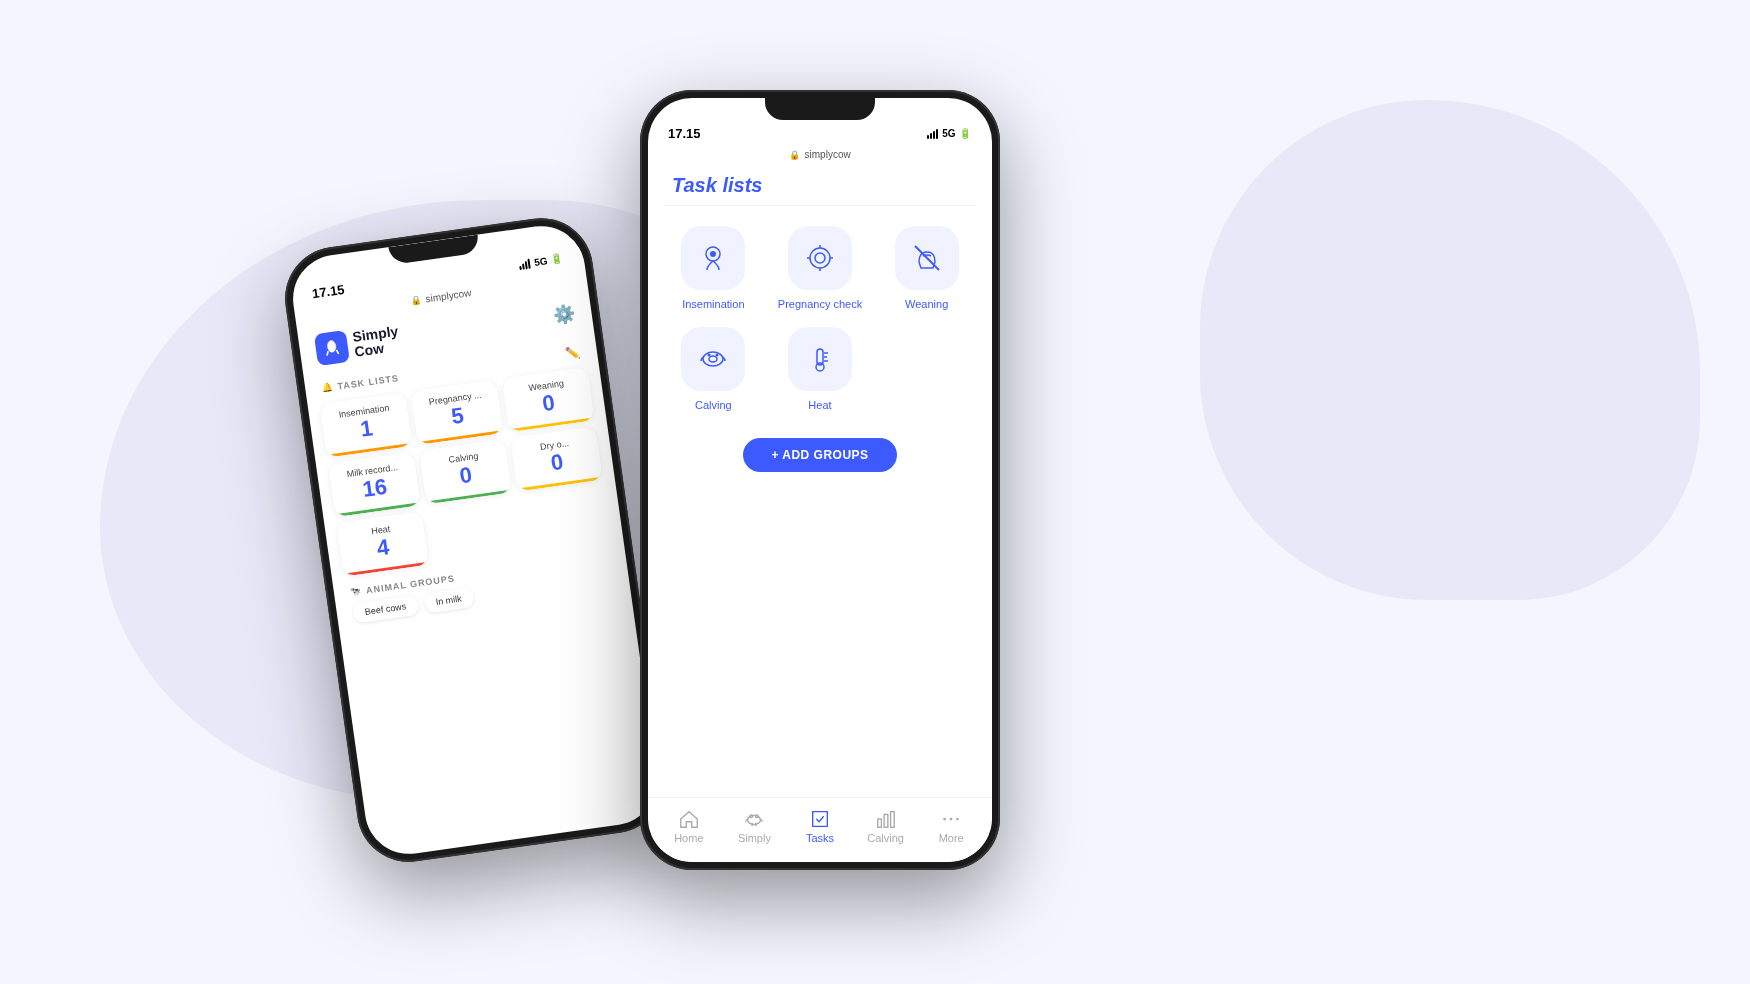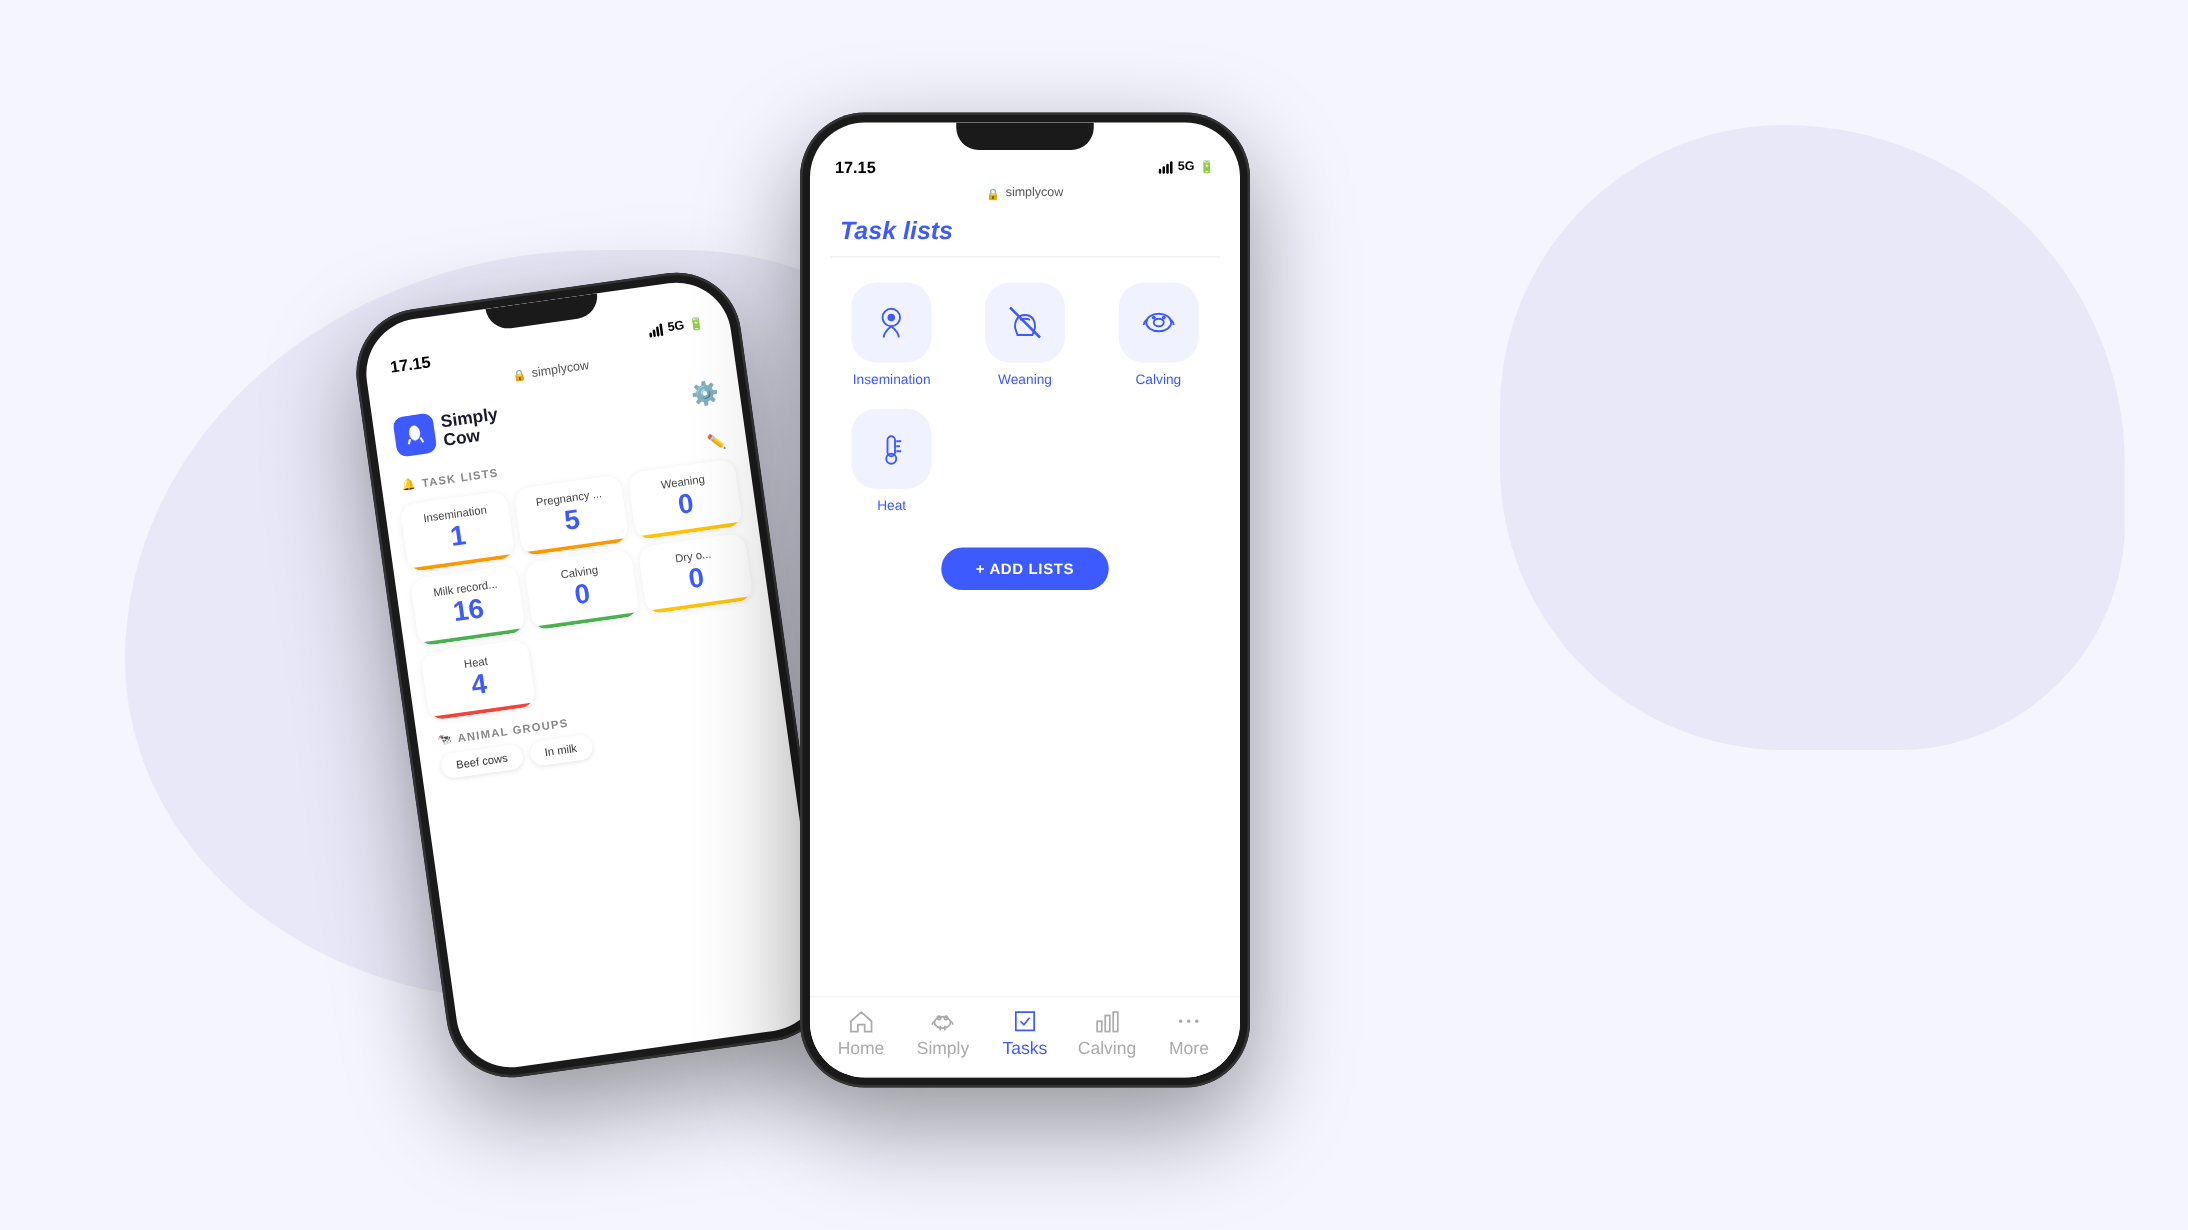--- a/index.html
+++ b/index.html
@@ -395,21 +395,21 @@
       stroke: #aaa;
       fill: none;
       stroke-width: 1.5;
     }
 
     .nav-item.active svg {
       stroke: #3d5afe;
     }
 
     .nav-label {
-      font-size: 14px;
+      font-size: 11px;
       color: #aaa;
     }
 
     .nav-item.active .nav-label {
       color: #3d5afe;
       font-weight: 600;
     }
 
     
     .signal-bars {
@@ -570,20 +570,30 @@
             <svg viewBox="0 0 32 32">
               <circle cx="16" cy="12" r="7"></circle>
               <path d="M16 19 Q10 24 10 28"></path>
               <path d="M16 19 Q22 24 22 28"></path>
               <circle cx="16" cy="12" r="3" fill="#3d5afe" stroke="none"></circle>
             </svg>
           </div>
           <span class="task-item-label">Insemination</span>
         </div>
 
+        <div class="front-task-item">
+          <div class="task-icon-circle">
+            <svg viewBox="0 0 32 32">
+              <circle cx="16" cy="16" r="10"></circle>
+              <circle cx="16" cy="16" r="5"></circle>
+              <path d="M16 6 L16 3 M16 29 L16 26 M6 16 L3 16 M29 16 L26 16"></path>
+            </svg>
+          </div>
+          <span class="task-item-label">Pregnancy check</span>
+        </div>
 
         <div class="front-task-item">
           <div class="task-icon-circle">
             <svg viewBox="0 0 32 32">
               <path d="M8 20 Q8 10 16 10 Q24 10 24 20 L22 26 L10 26 Z"></path>
               <line x1="4" y1="4" x2="28" y2="28" stroke-width="2"></line>
               <path d="M12 14 Q16 12 20 14"></path>
             </svg>
           </div>
           <span class="task-item-label">Weaning</span>
@@ -614,21 +624,21 @@
               <line x1="20" y1="14" x2="23" y2="14" stroke-width="1.5"></line>
               <line x1="20" y1="18" x2="24" y2="18" stroke-width="1.5"></line>
             </svg>
           </div>
           <span class="task-item-label">Heat</span>
         </div>
 
       </div>
 
       <div class="add-scheme-btn">
-        <button>+ ADD LISTS</button>
+        <button>+ ADD GROUPS</button>
       </div>
 
       <div class="bottom-nav">
 
         <div class="nav-item">
           <svg viewBox="0 0 24 24">
             <path d="M3 12 L12 4 L21 12 L21 21 L15 21 L15 15 L9 15 L9 21 L3 21 Z"></path>
           </svg>
           <span class="nav-label">Home</span>
         </div>

